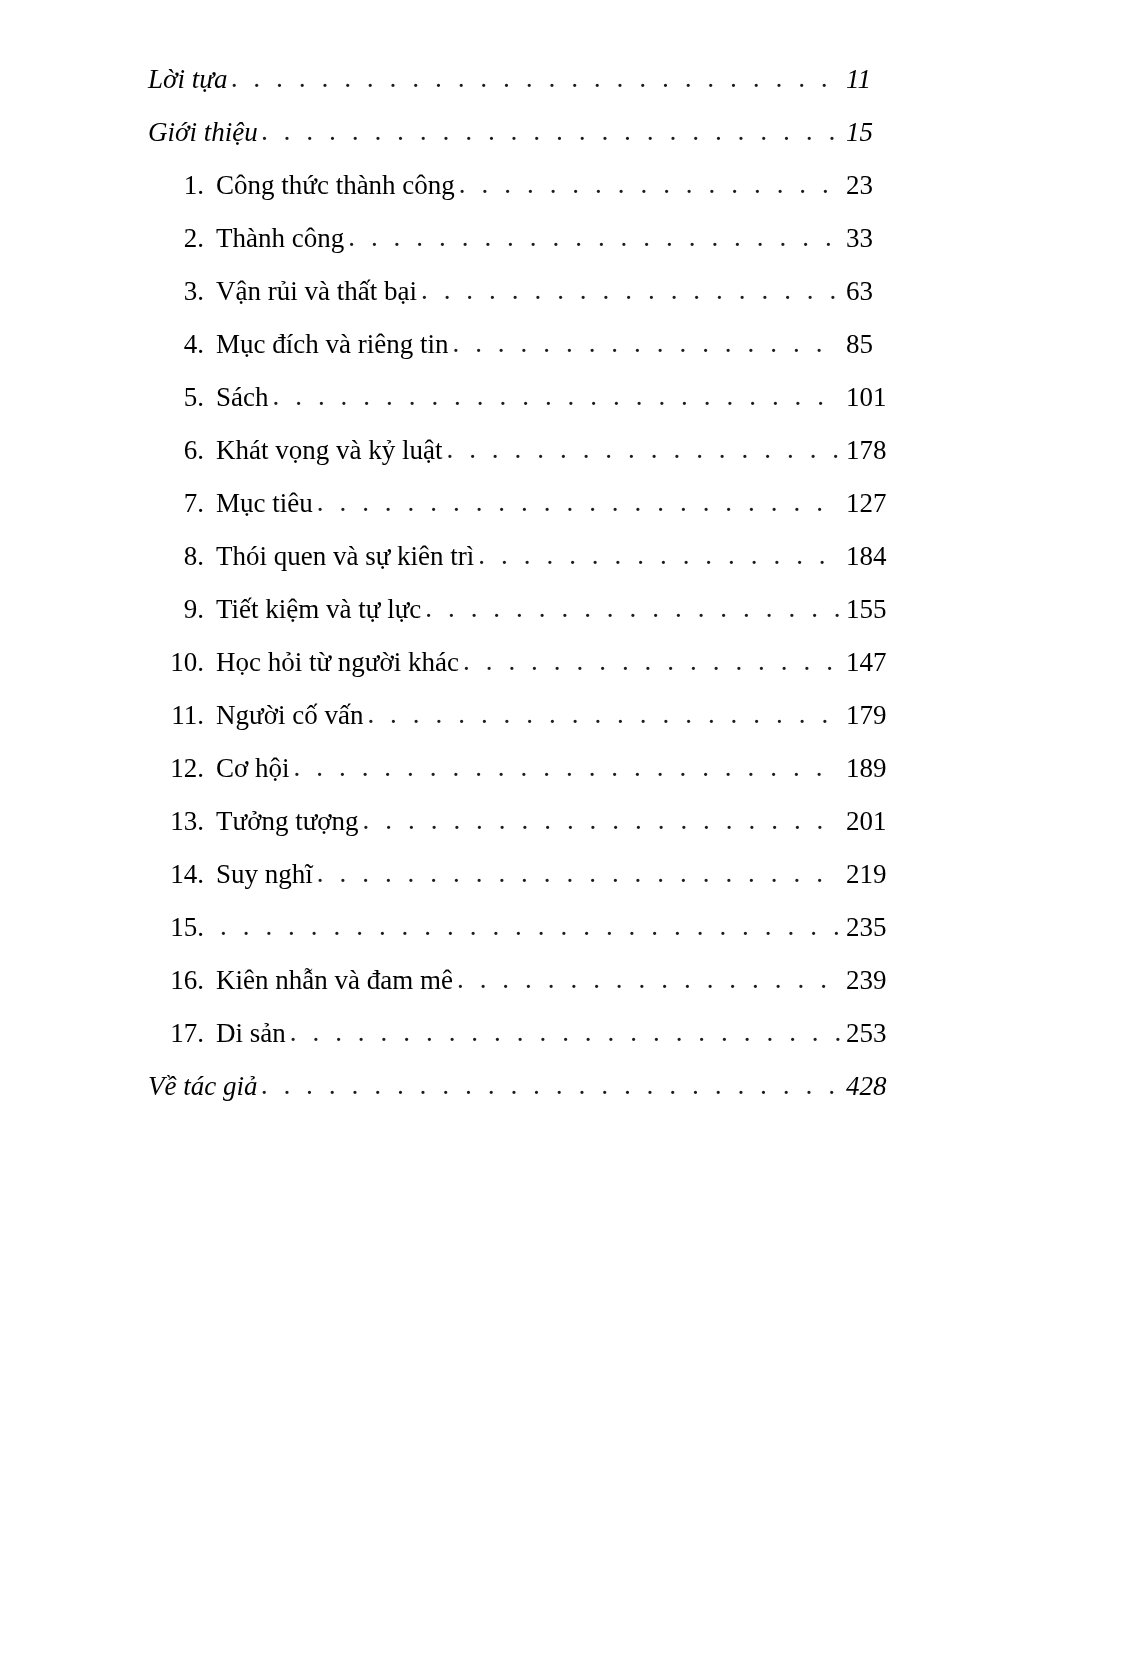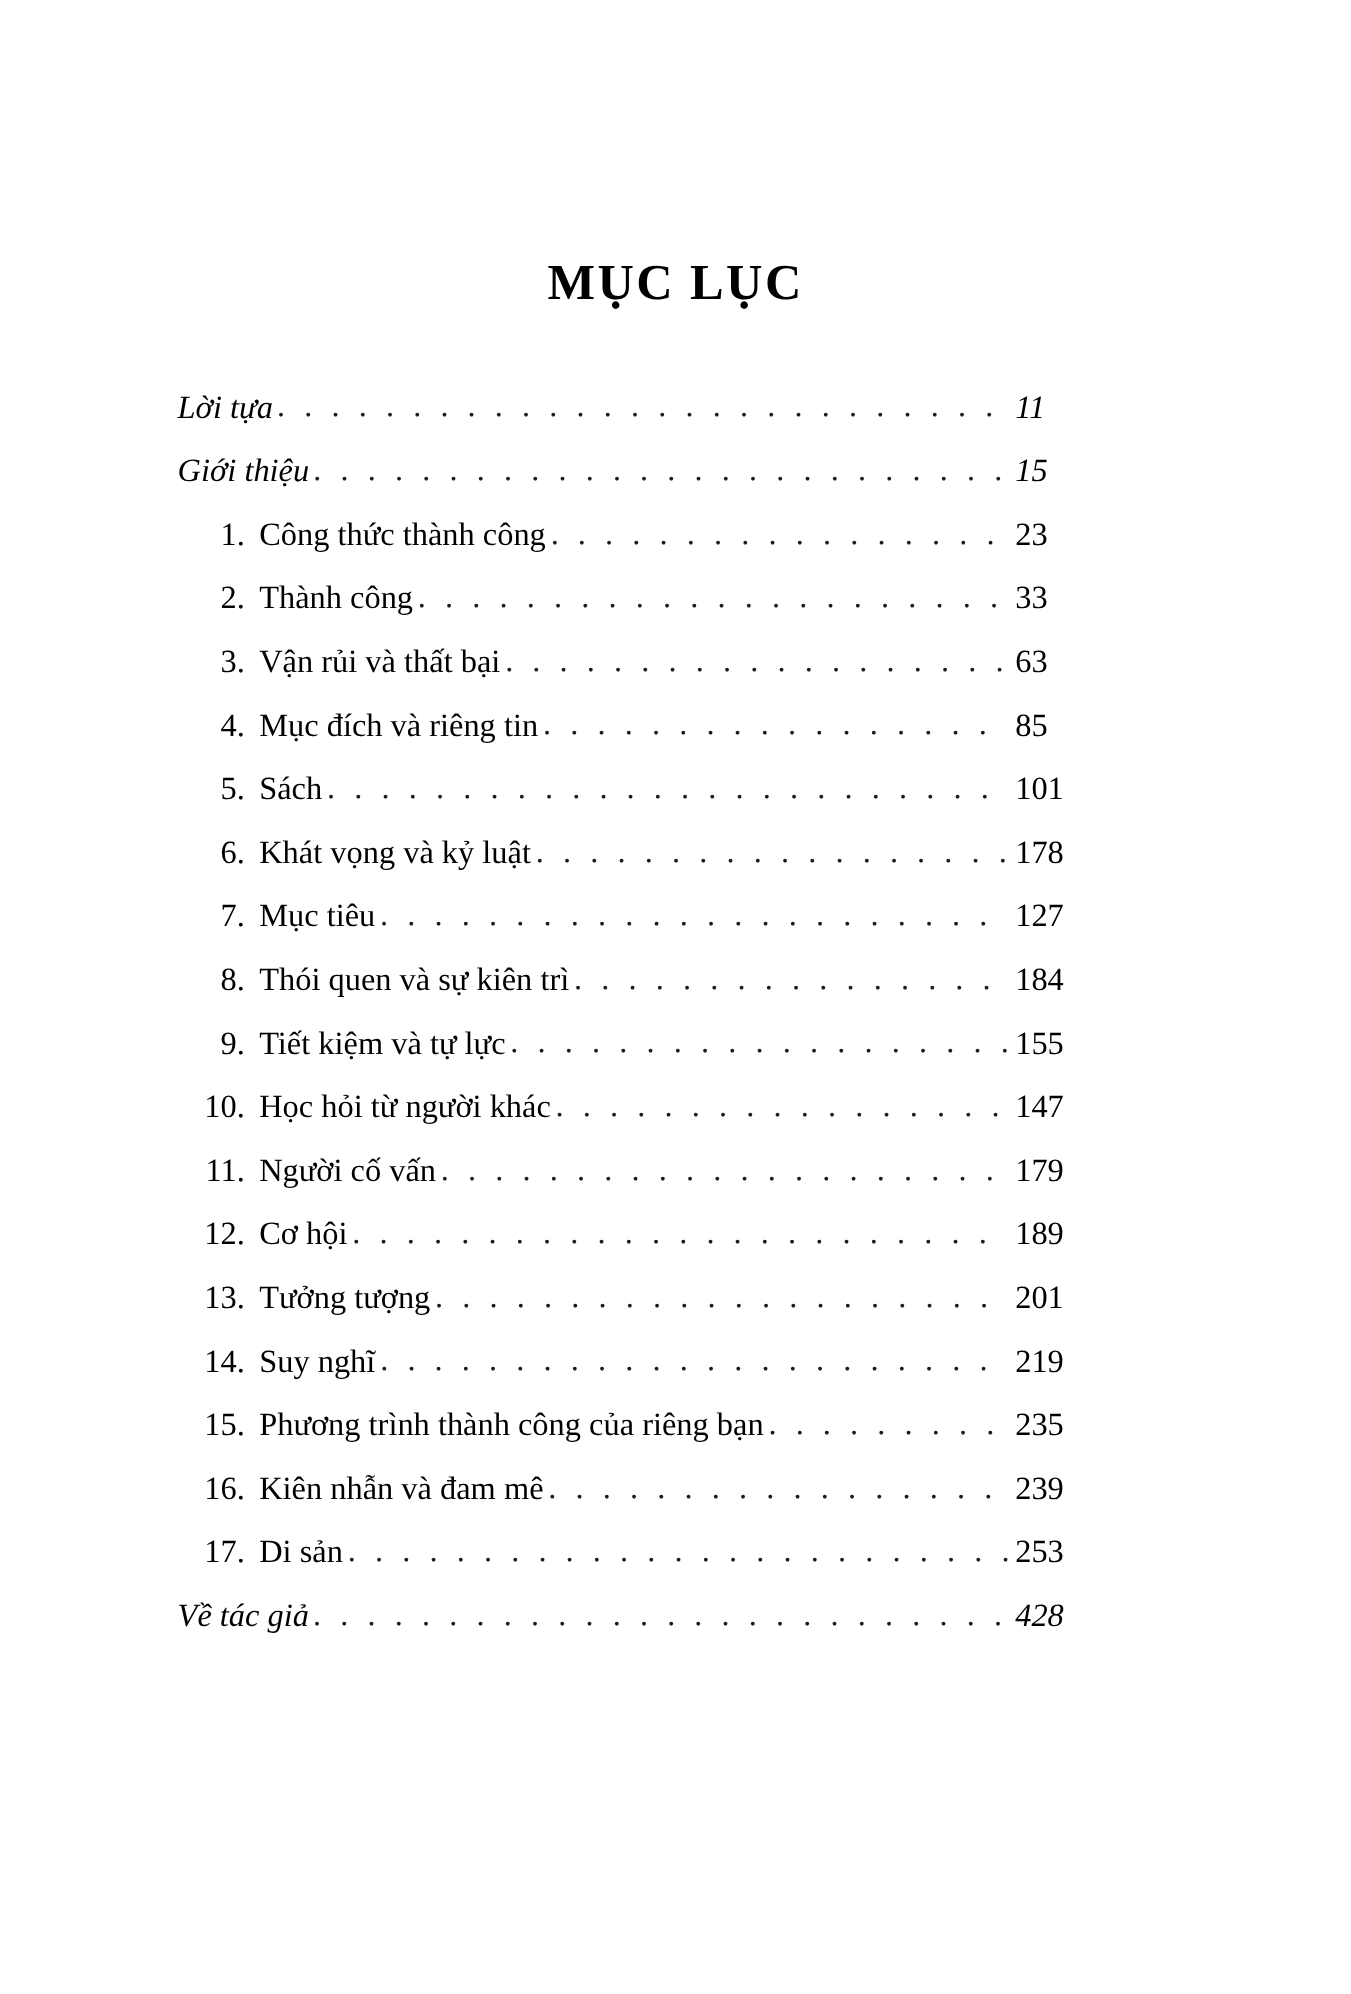--- a/index.html
+++ b/index.html
@@ -88,21 +88,20 @@
   }
   .front-label {
     font-style: italic;
   }
 </style>
 </head>
 <body>
 
 <div class="page">
 
-  <h1 class="toc-title">MỤC LỤC</h1>
 
   <ul class="toc-list">
 
     <li class="toc-row front">
       <span class="label front-label">Lời tựa</span>
       <span class="dots">. . . . . . . . . . . . . . . . . . . . . . . . . . . . . . . . . . . . . . . . . . . . . . . . . . . . . . . . . . . . . . . . . . . . . . . .</span>
       <span class="page-no">11</span>
     </li>
 
     <li class="toc-row front">
@@ -204,21 +203,20 @@
 
     <li class="toc-row chapter">
       <span class="num">14.</span>
       <span class="label">Suy nghĩ</span>
       <span class="dots">. . . . . . . . . . . . . . . . . . . . . . . . . . . . . . . . . . . . . . . . . . . . . . . . . . . . . . . . . . . . . . . . . . . . . . . .</span>
       <span class="page-no">219</span>
     </li>
 
     <li class="toc-row chapter">
       <span class="num">15.</span>
-      <span class="label">Phương trình thành công của riêng bạn</span>
       <span class="dots">. . . . . . . . . . . . . . . . . . . . . . . . . . . . . . . . . . . . . . . . . . . . . . . . . . . . . . . . . . . . . . . . . . . . . . . .</span>
       <span class="page-no">235</span>
     </li>
 
     <li class="toc-row chapter">
       <span class="num">16.</span>
       <span class="label">Kiên nhẫn và đam mê</span>
       <span class="dots">. . . . . . . . . . . . . . . . . . . . . . . . . . . . . . . . . . . . . . . . . . . . . . . . . . . . . . . . . . . . . . . . . . . . . . . .</span>
       <span class="page-no">239</span>
     </li>

